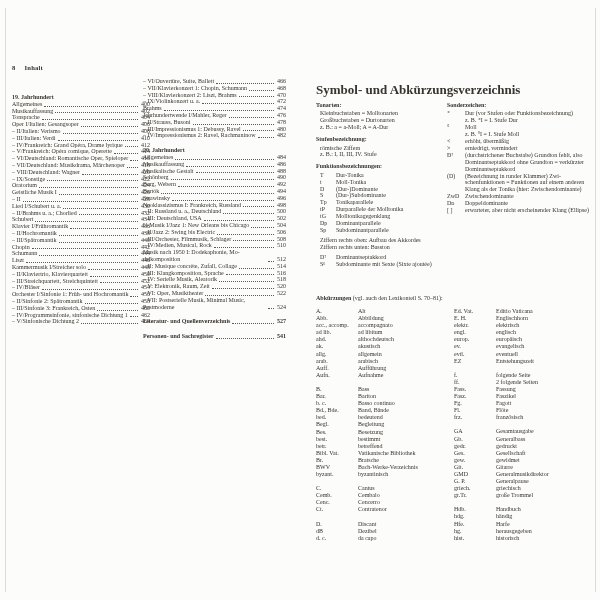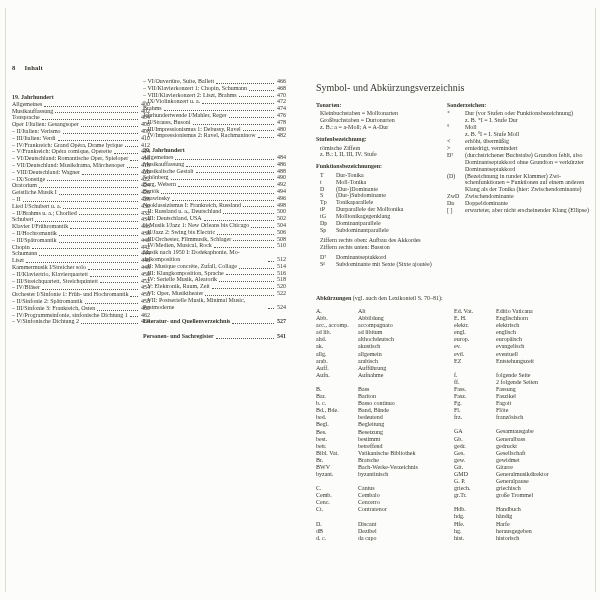--- a/index.html
+++ b/index.html
@@ -24,21 +24,21 @@
   .toc{position:absolute;font-size:6px;line-height:6.8px;}
   .toc.c1{left:6px;top:86px;width:138px;}
   .toc.c2{left:137px;top:70px;width:143px;}
   .entry{display:flex;align-items:flex-end;}
   .entry.bold{font-weight:bold;}
   .entry.gap{margin-top:8px;}
   .lbl{flex:0 1 auto;}
   .dots{flex:1 1 auto;min-width:6px;border-bottom:1px dotted #5d5952;margin:0 1px 1px 2px;}
   .pgn{flex:none;min-width:11px;text-align:right;}
 
-  .rp-title{position:absolute;left:14px;top:74px;font-size:10px;font-weight:normal;}
+  .rp-title{position:absolute;left:14px;top:74px;font-size:13px;font-weight:bold;}
   .symcol{position:absolute;font-size:6px;line-height:6.9px;}
   .symcol.sl{left:14px;top:94px;width:130px;}
   .symcol.sr{left:145px;top:94px;width:146px;}
   .sec-h{font-weight:bold;margin:5px 0 1.5px;}
   .sec-h:first-child{margin-top:0;}
   .sec-body{padding-left:4px;}
   .pair{display:flex;}
   .psym{flex:none;width:16px;}
   .pnotes{margin:3px 0;}
   .sz-item{display:flex;}

